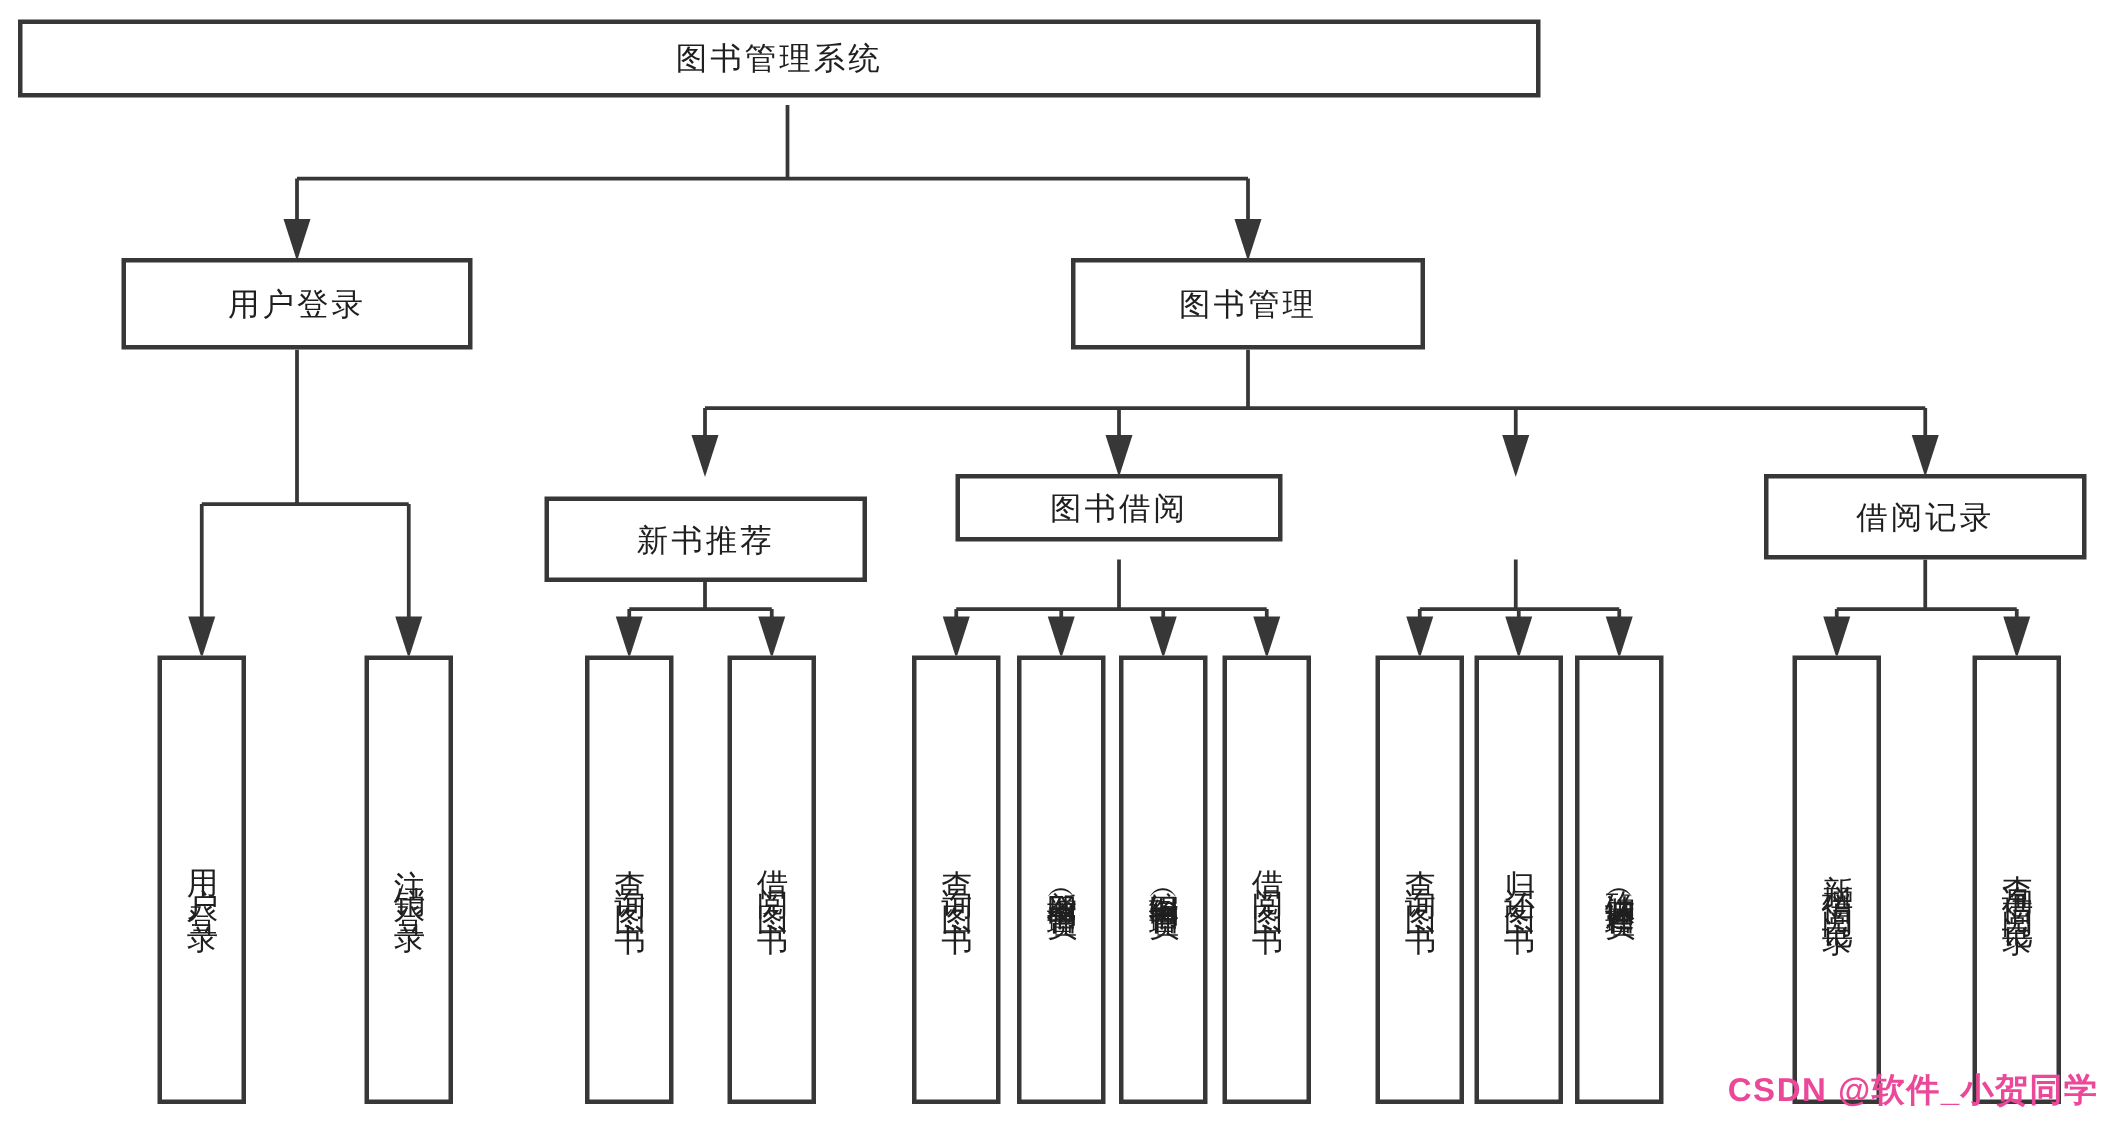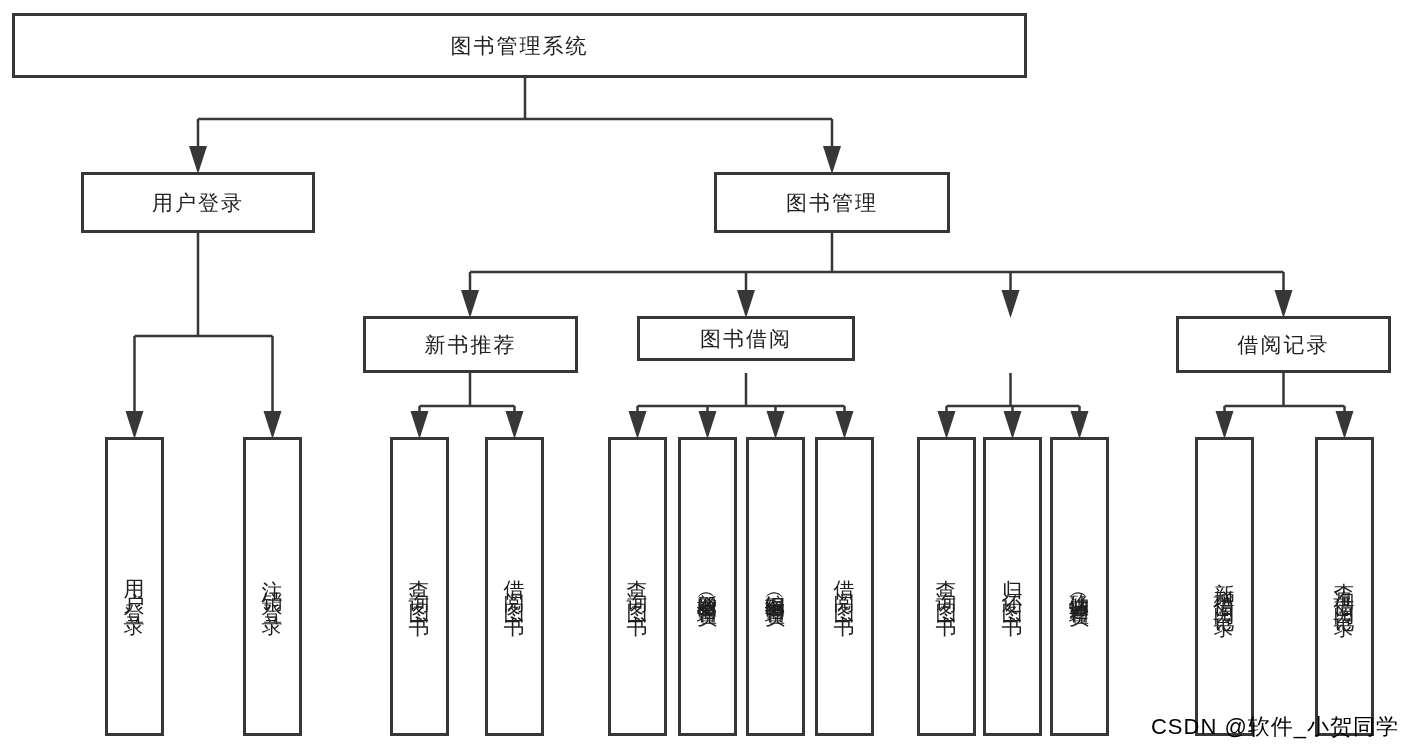--- a/index.html
+++ b/index.html
@@ -32,23 +32,24 @@
     line-height: 1;
   }
   .sp-wide { letter-spacing: 12px; }
   .sp-mid  { letter-spacing: 7px; }
   .sp-tight{ letter-spacing: 2px; font-size: 20px; }
   .watermark {
     position: absolute;
     top: 712px;
     right: 6px;
     font-size: 22px;
-    color: #000000;
+    color: #ec4899;
     letter-spacing: 1px;
     white-space: nowrap;
+    font-weight: bold;
   }
 </style>
 </head>
 <body>
 
 <div class="canvas">
 
   <svg class="wires" viewBox="0 0 1405 747" xmlns="http://www.w3.org/2000/svg">
     <g stroke="#373737" stroke-width="2.5" fill="none">
 
@@ -85,32 +86,32 @@
       <polygon points="766.5,411 784.5,411 775.5,439"></polygon>
       <polygon points="835.5,411 853.5,411 844.5,439"></polygon>
       <polygon points="937.5,411 955.5,411 946.5,439"></polygon>
       <polygon points="1003.5,411 1021.5,411 1012.5,439"></polygon>
       <polygon points="1070.5,411 1088.5,411 1079.5,439"></polygon>
       <polygon points="1215.5,411 1233.5,411 1224.5,439"></polygon>
       <polygon points="1335.5,411 1353.5,411 1344.5,439"></polygon>
     </g>
   </svg>
 
-  <div class="node" style="left:12px; top:13px; width:1015px; height:65px;text-align:right;">
+  <div class="node" style="left:12px; top:13px; width:1015px; height:52px;text-align:right;">
     <span class="hlabel">图书管理系统</span>
   </div>
 
   <div class="node" style="left:81px; top:172px; width:234px; height:61px;">
     <span class="hlabel">用户登录</span>
   </div>
   <div class="node" style="left:714px; top:172px; width:236px; height:61px;text-align:center;">
     <span class="hlabel">图书管理</span>
   </div>
 
-  <div class="node" style="left:363px; top:316px; width:215px; height:57px;">
+  <div class="node" style="left:363px; top:331px; width:215px; height:57px;">
     <span class="hlabel">新书推荐</span>
   </div>
   <div class="node" style="left:637px; top:316px; width:218px; height:45px;">
     <span class="hlabel">图书借阅</span>
   </div>
   <div class="node" style="left:1176px; top:316px; width:215px; height:57px;">
     <span class="hlabel">借阅记录</span>
   </div>
 
   <div class="node vnode" style="left:105px;">

